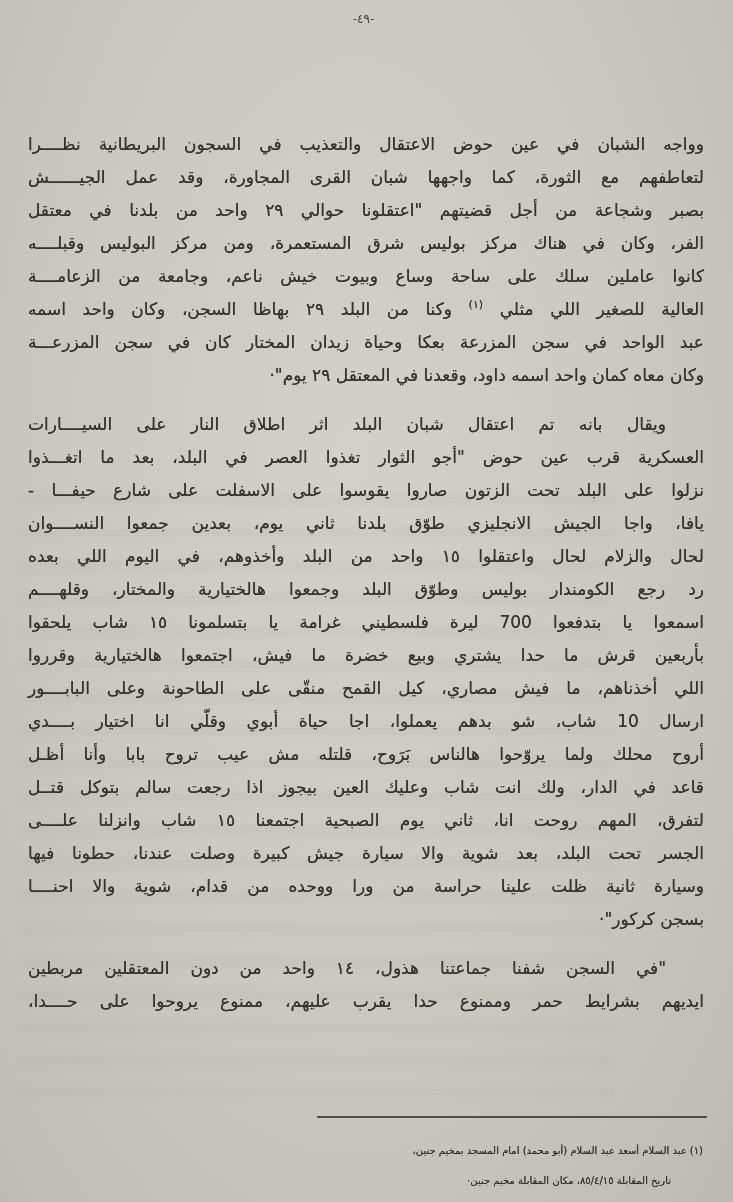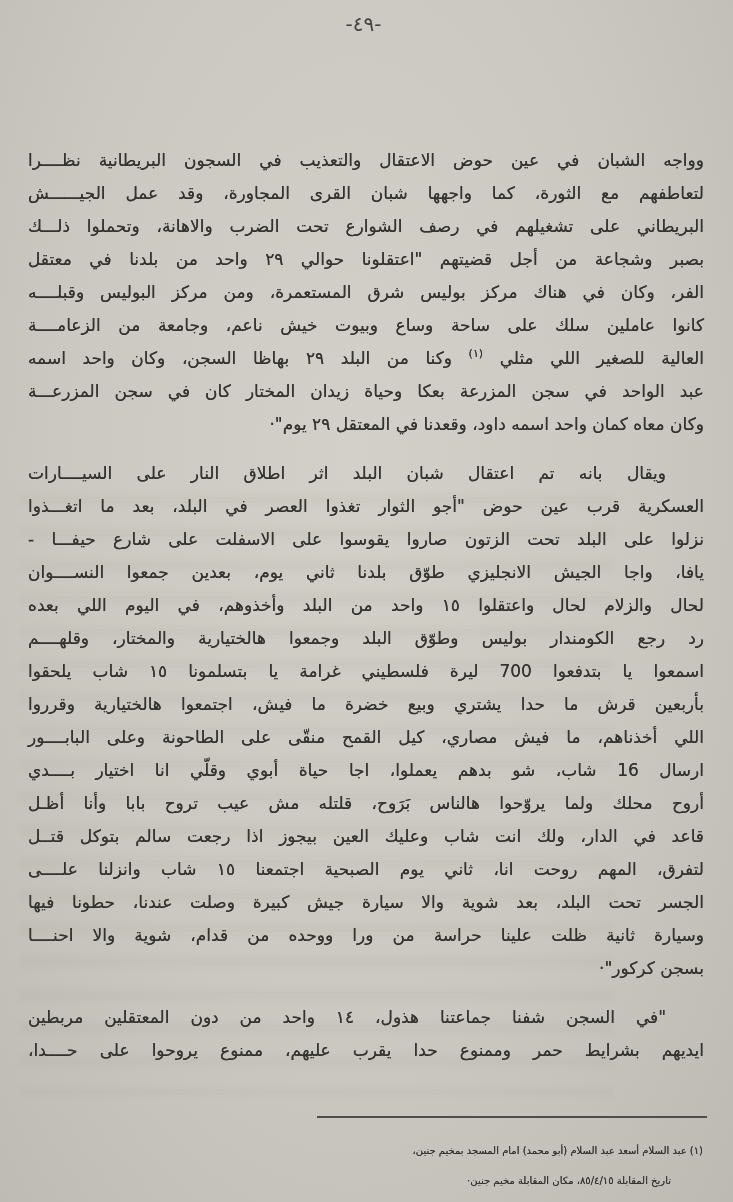--- a/index.html
+++ b/index.html
@@ -21,24 +21,24 @@
       180deg,
       rgba(90,95,85,0.045) 0px, rgba(90,95,85,0.045) 10px,
       rgba(0,0,0,0) 10px, rgba(0,0,0,0) 33px);
     top:495px;height:600px;left:20px;right:120px;
     filter:blur(3px);
     pointer-events:none;
   }
   .page-number{
     position:absolute;top:12px;left:0;right:6px;
     text-align:center;
-    font-size:20px;letter-spacing:1px;color:#44423e;
+    font-size:12px;letter-spacing:1px;color:#44423e;
   }
   .text-body{
-    position:absolute;top:144px;right:29px;width:676px;
+    position:absolute;top:128px;right:29px;width:676px;
     font-size:17px;line-height:33px;
     text-shadow:0 0 .5px rgba(40,38,34,.8);
   }
   .para{margin:0 0 16px 0;}
   .para:last-child{margin-bottom:0;}
   .line{
     text-align:justify;
     text-align-last:justify;
     white-space:normal;
   }
@@ -59,39 +59,38 @@
 </style>
 </head>
 <body>
 
 <div class="page">
   <div class="page-number">-٤٩-</div>
   <div class="text-body">
       <div class="para">
         <div class="line">وواجه الشبان في عين حوض الاعتقال والتعذيب في السجون البريطانية نظــــرا</div>
         <div class="line">لتعاطفهم مع الثورة، كما واجهها شبان القرى المجاورة، وقد عمل الجيــــــش</div>
-        <div class="line">البريطاني على تشغيلهم في رصف الشوارع تحت الضرب والاهانة، وتحملوا ذلـــك</div>
         <div class="line">بصبر وشجاعة من أجل قضيتهم "اعتقلونا حوالي ٢٩ واحد من بلدنا في معتقل</div>
         <div class="line">الفر، وكان في هناك مركز بوليس شرق المستعمرة، ومن مركز البوليس وقبلــــه</div>
         <div class="line">كانوا عاملين سلك على ساحة وساع وبيوت خيش ناعم، وجامعة من الزعامــــة</div>
         <div class="line">العالية للصغير اللي مثلي <sup>(١)</sup> وكنا من البلد ٢٩ بهاظا السجن، وكان واحد اسمه</div>
         <div class="line">عبد الواحد في سجن المزرعة بعكا وحياة زيدان المختار كان في سجن المزرعـــة</div>
         <div class="line short">وكان معاه كمان واحد اسمه داود، وقعدنا في المعتقل ٢٩ يوم"·</div>
       </div>
       <div class="para indent">
         <div class="line">ويقال بانه تم اعتقال شبان البلد اثر اطلاق النار على السيــــارات</div>
         <div class="line">العسكرية قرب عين حوض "أجو الثوار تغذوا العصر في البلد، بعد ما اتغـــذوا</div>
         <div class="line">نزلوا على البلد تحت الزتون صاروا يقوسوا على الاسفلت على شارع حيفـــا -</div>
         <div class="line">يافا، واجا الجيش الانجليزي طوّق بلدنا ثاني يوم، بعدين جمعوا النســــوان</div>
         <div class="line">لحال والزلام لحال واعتقلوا ١٥ واحد من البلد وأخذوهم، في اليوم اللي بعده</div>
         <div class="line">رد رجع الكومندار بوليس وطوّق البلد وجمعوا هالختيارية والمختار، وقلهــــم</div>
         <div class="line">اسمعوا يا بتدفعوا 700 ليرة فلسطيني غرامة يا بتسلمونا ١٥ شاب يلحقوا</div>
         <div class="line">بأربعين قرش ما حدا يشتري وبيع خضرة ما فيش، اجتمعوا هالختيارية وقرروا</div>
         <div class="line">اللي أخذناهم، ما فيش مصاري، كيل القمح منقّى على الطاحونة وعلى البابــــور</div>
-        <div class="line">ارسال 16 شاب، شو بدهم يعملوا، اجا حياة أبوي وقلّي انا اختيار بــــدي</div>
+        <div class="line">ارسال 10 شاب، شو بدهم يعملوا، اجا حياة أبوي وقلّي انا اختيار بــــدي</div>
         <div class="line">أروح محلك ولما يروّحوا هالناس بَرَوح، قلتله مش عيب تروح بابا وأنا أظـل</div>
         <div class="line">قاعد في الدار، ولك انت شاب وعليك العين بيجوز اذا رجعت سالم بتوكل قتــل</div>
         <div class="line">لتفرق، المهم روحت انا، ثاني يوم الصبحية اجتمعنا ١٥ شاب وانزلنا علــــى</div>
         <div class="line">الجسر تحت البلد، بعد شوية والا سيارة جيش كبيرة وصلت عندنا، حطونا فيها</div>
         <div class="line">وسيارة ثانية ظلت علينا حراسة من ورا ووحده من قدام، شوية والا احنــــا</div>
         <div class="line short">بسجن كركور"·</div>
       </div>
       <div class="para indent">
         <div class="line">"في السجن شفنا جماعتنا هذول، ١٤ واحد من دون المعتقلين مربطين</div>
         <div class="line">ايديهم بشرايط حمر وممنوع حدا يقرب عليهم، ممنوع يروحوا على حــــدا،</div>

